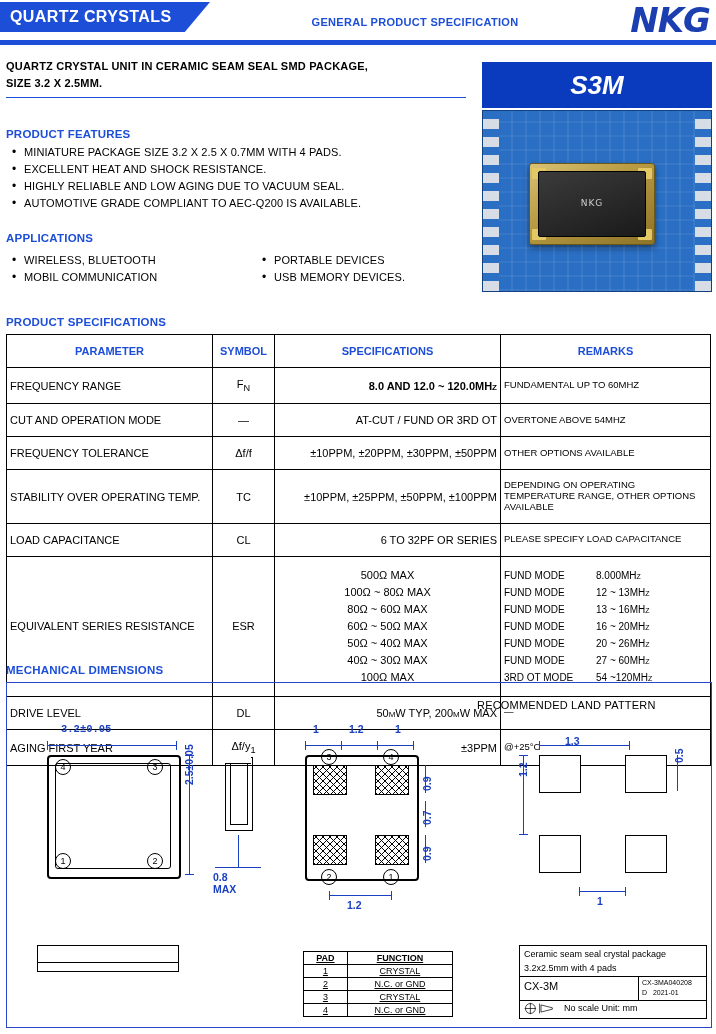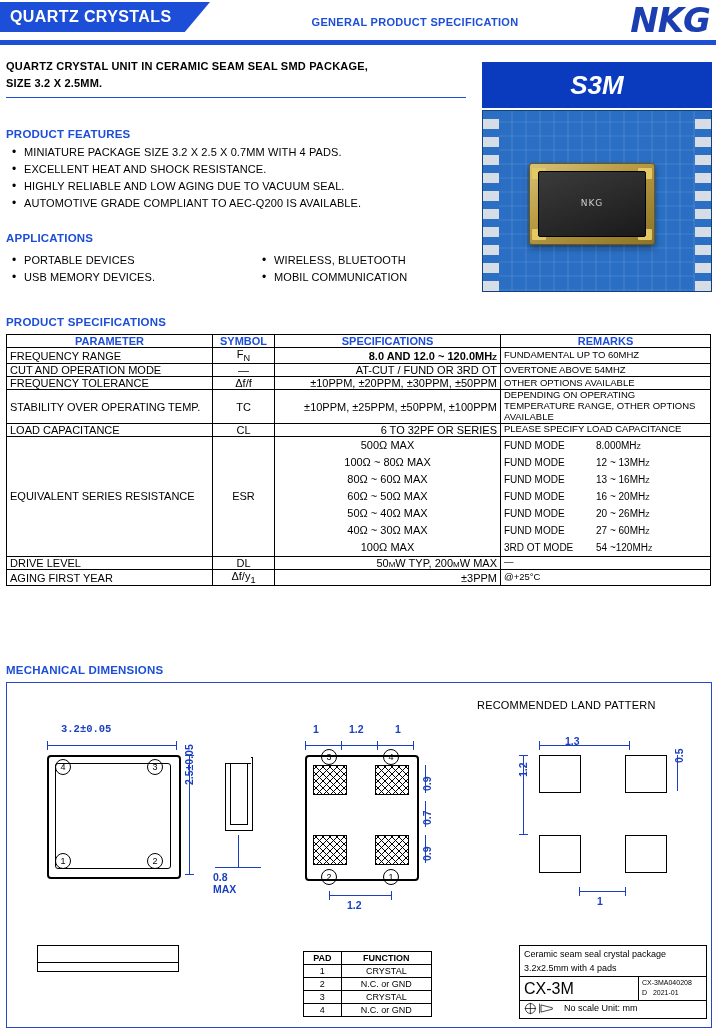--- a/index.html
+++ b/index.html
@@ -99,21 +99,21 @@
   .apps-cols{display:flex;margin-top:4px;}
   .apps-cols ul{flex:0 0 232px;}
 
   
   .spec-h{position:absolute;left:6px;top:316px;}
   table.spec{
     position:absolute;left:6px;top:334px;width:704px;
     border-collapse:collapse;table-layout:fixed;
   }
   table.spec th,table.spec td{
-    border:1px solid #000;padding:0 3px;vertical-align:middle;margin-left:28px;
+    border:1px solid #000;padding:10px 3px;vertical-align:middle;margin-left:28px;
   }
   table.spec th{
     color:#1d4ed8;font-size:11px;font-variant:small-caps;font-weight:bold;text-align:center;
   }
   td.param{font-size:11px;font-variant:small-caps;}
   td.sym{font-size:11px;text-align:center;}
   td.spv{font-size:11px;text-align:right;font-variant:small-caps;}
   td.rem{font-size:9.5px;font-variant:small-caps;line-height:1.15;}
   .b{font-weight:bold;font-size:11.5px;}
   .esr-list div{line-height:17px;font-size:11px;text-align:center;}
@@ -135,32 +135,32 @@
   .circ{
     position:absolute;width:14px;height:14px;border:1px solid #000;border-radius:50%;
     font-size:9px;line-height:14px;text-align:center;
   }
   .hatch{
     position:absolute;border:1px solid #000;
     background-image:repeating-linear-gradient(45deg,#000 0 1px,transparent 1px 5px),
                      repeating-linear-gradient(-45deg,#000 0 1px,transparent 1px 5px);
   }
   table.pad{
-    position:absolute;left:296px;top:268px;width:129px;border-collapse:collapse;
+    position:absolute;left:296px;top:268px;width:150px;border-collapse:collapse;text-decoration:underline;
   }
   table.pad th,table.pad td{border:1px solid #000;font-size:9px;text-align:center;padding:1px 2px;}
   table.pad th{font-weight:bold;}
   .note-box{
     position:absolute;left:512px;top:262px;width:186px;height:72px;border:1px solid #000;
   }
   .note-box .t{font-size:9px;padding:3px 4px;line-height:1.25;}
   .note-box .r1{position:absolute;left:0;right:0;top:30px;height:1px;background:#000;}
   .note-box .r2{position:absolute;left:0;right:0;top:54px;height:1px;background:#000;}
   .note-box .v1{position:absolute;left:118px;top:30px;bottom:18px;width:1px;background:#000;}
-  .note-box .cx{position:absolute;left:4px;top:34px;font-size:16px;}
+  .note-box .cx{position:absolute;left:4px;top:34px;font-size:11px;}
   .note-box .code{position:absolute;left:122px;top:32px;font-size:7px;line-height:1.4;}
   .note-box .scale{position:absolute;left:44px;top:57px;font-size:9px;}
   .sym-glyph{position:absolute;left:4px;top:56px;width:34px;height:13px;}
 </style>
 </head>
 <body>
 
 <div class="page">
 
   <div class="hdr">
@@ -202,26 +202,26 @@
       <li>EXCELLENT HEAT AND SHOCK RESISTANCE.</li>
       <li>HIGHLY RELIABLE AND LOW AGING DUE TO VACUUM SEAL.</li>
       <li>AUTOMOTIVE GRADE COMPLIANT TO AEC-Q200 IS AVAILABLE.</li>
     </ul>
   </div>
 
   <div class="apps">
     <div class="sec-h">APPLICATIONS</div>
     <div class="apps-cols">
       <ul class="bul">
+        <li>WIRELESS, BLUETOOTH</li>
+        <li>MOBIL COMMUNICATION</li>
+      </ul>
+      <ul class="bul">
         <li>PORTABLE DEVICES</li>
         <li>USB MEMORY DEVICES.</li>
-      </ul>
-      <ul class="bul">
-        <li>WIRELESS, BLUETOOTH</li>
-        <li>MOBIL COMMUNICATION</li>
       </ul>
     </div>
   </div>
 
   <div class="sec-h spec-h">PRODUCT SPECIFICATIONS</div>
   <table class="spec">
     <colgroup>
         <col style="width:206px">
         <col style="width:62px">
         <col style="width:226px">

